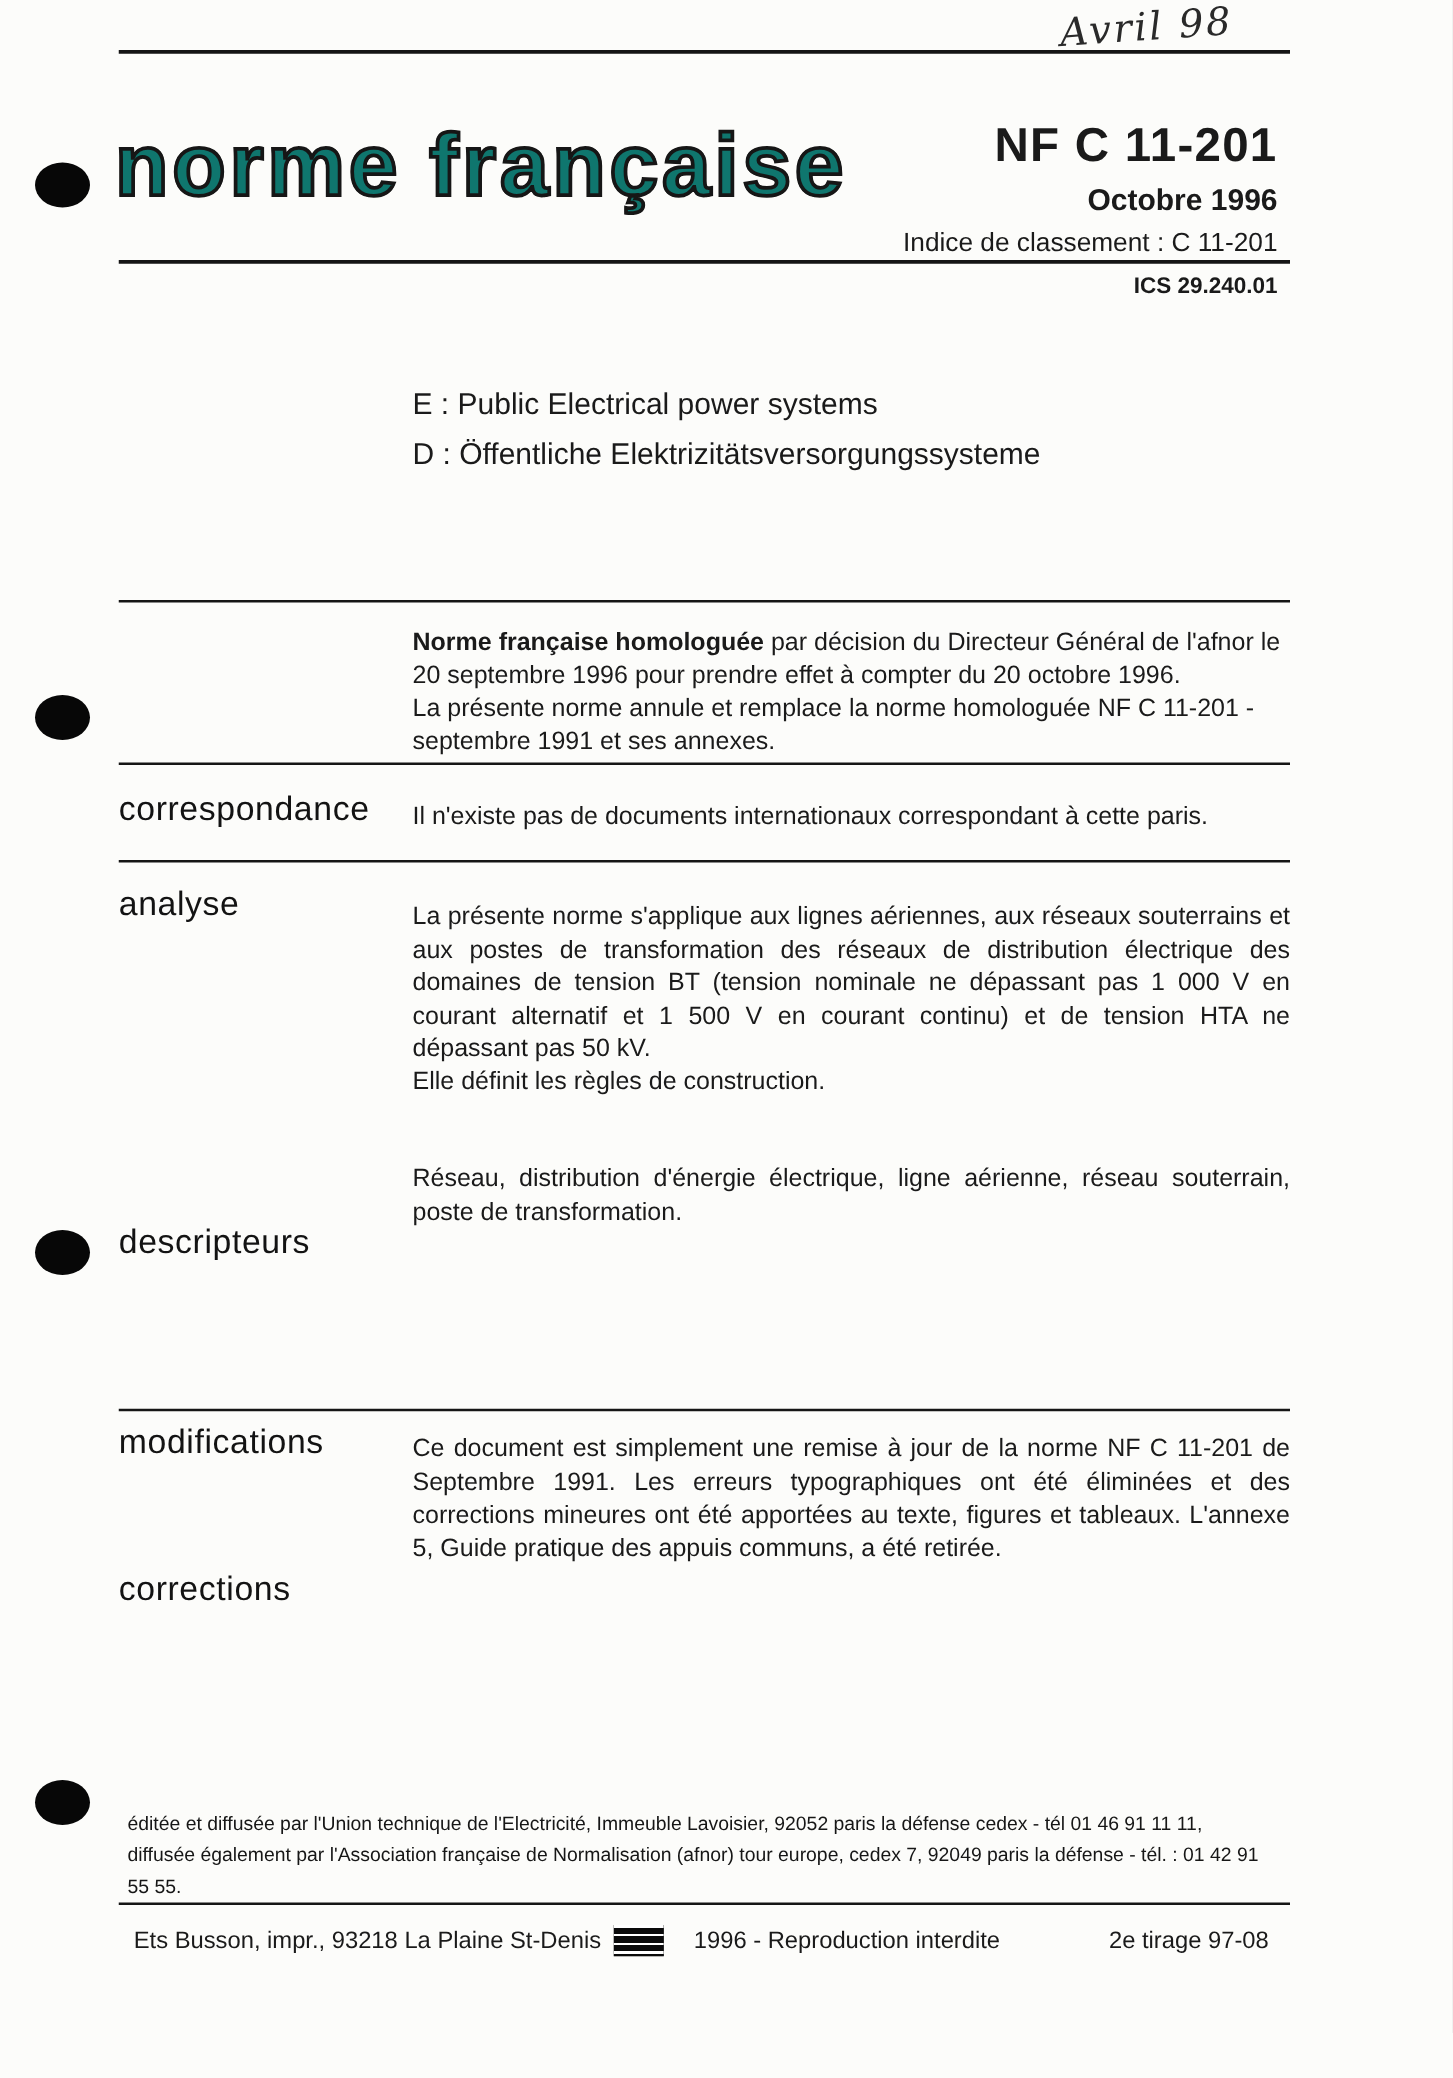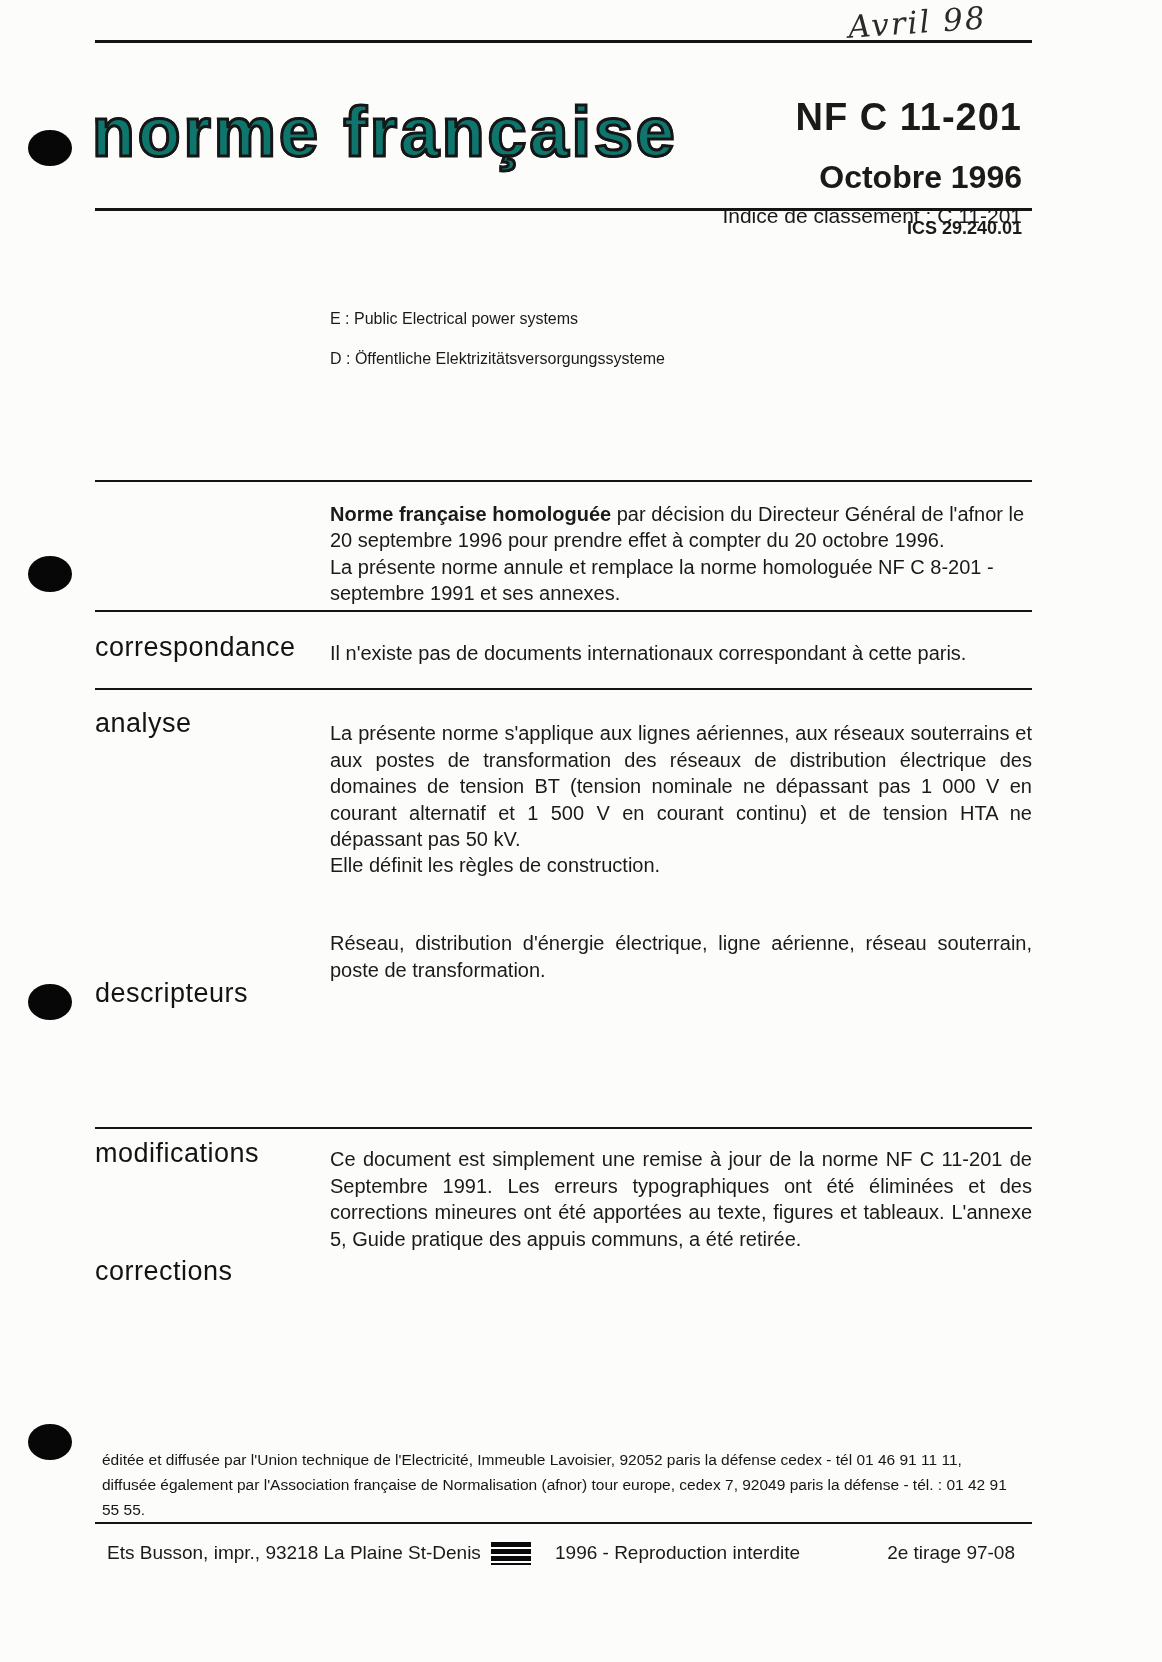--- a/index.html
+++ b/index.html
@@ -24,28 +24,28 @@
   .logo{
     position:absolute;left:92px;top:92px;
     font-size:70px;font-weight:bold;letter-spacing:3px;
     color:#0f766e;
     -webkit-text-stroke:3px #161616;
     text-shadow:-1px -1px 0 #161616,1px -1px 0 #161616,-1px 1px 0 #161616,1px 1px 0 #161616;
     white-space:nowrap;
   }
   .refblock{position:absolute;right:140px;top:96px;text-align:right;}
   .nfcode{font-size:38px;font-weight:bold;letter-spacing:1px;}
-  .refdate{font-size:32px;font-weight:bold;margin-top:20px;}
+  .refdate{font-size:24px;font-weight:bold;margin-top:8px;}
   .classement{font-size:21px;margin-top:8px;}
   .ics{position:absolute;right:140px;top:218px;font-size:18px;font-weight:bold;}
   .title{
     position:absolute;left:330px;top:250px;width:702px;
     font-size:27px;font-weight:bold;white-space:pre-wrap;
   }
-  .sub{position:absolute;left:330px;font-size:16px;}
+  .sub{position:absolute;left:330px;font-size:24px;}
   .sub-en{top:310px;}
   .sub-de{top:350px;}
   .homologation{
     position:absolute;left:330px;top:501px;width:700px;
     font-size:20px;line-height:1.32;margin:0;
   }
   .homologation .b{font-weight:bold;}
   .homologation .blockline{display:block;}
   .seclabel{position:absolute;left:95px;font-size:27px;letter-spacing:0.5px;color:#131313;}
   .sectext{position:absolute;left:330px;width:702px;font-size:20px;line-height:1.33;margin:0;}
@@ -109,21 +109,21 @@
 
   <div class="hr hr-2"></div>
 
   <div class="ics">ICS 29.240.01</div>
 
   <div class="sub sub-en">E :  Public Electrical power systems</div>
   <div class="sub sub-de">D : Öffentliche Elektrizitätsversorgungssysteme</div>
 
   <div class="hr hr-3 thin"></div>
 
-  <p class="homologation"><span class="b">Norme française homologuée</span><span> par décision du Directeur Général de l'afnor le 20 septembre 1996 pour prendre effet à compter du 20 octobre 1996.</span><span class="blockline">La présente norme annule et remplace la norme homologuée NF C 8-201 - septembre 1991 et ses annexes.</span></p>
+  <p class="homologation"><span class="b">Norme française homologuée</span><span> par décision du Directeur Général de l'afnor le 20 septembre 1996 pour prendre effet à compter du 20 octobre 1996.</span><span class="blockline">La présente norme annule et remplace la norme homologuée NF C 11-201 - septembre 1991 et ses annexes.</span></p>
 
   <div class="hr hr-4 thin"></div>
 
   <div class="seclabel lbl-correspondance">correspondance</div>
   <p class="sectext txt-correspondance">Il n'existe pas de documents internationaux correspondant à cette paris.</p>
 
   <div class="hr hr-5 thin"></div>
 
   <div class="seclabel lbl-analyse">analyse</div>
   <p class="sectext just txt-analyse-1">La présente norme s'applique aux lignes aériennes, aux réseaux souterrains et aux postes de transformation des réseaux de distribution électrique des domaines de tension BT (tension nominale ne dépassant pas 1 000 V en courant alternatif et 1 500 V en courant continu) et de tension HTA ne dépassant pas 50 kV.</p>

